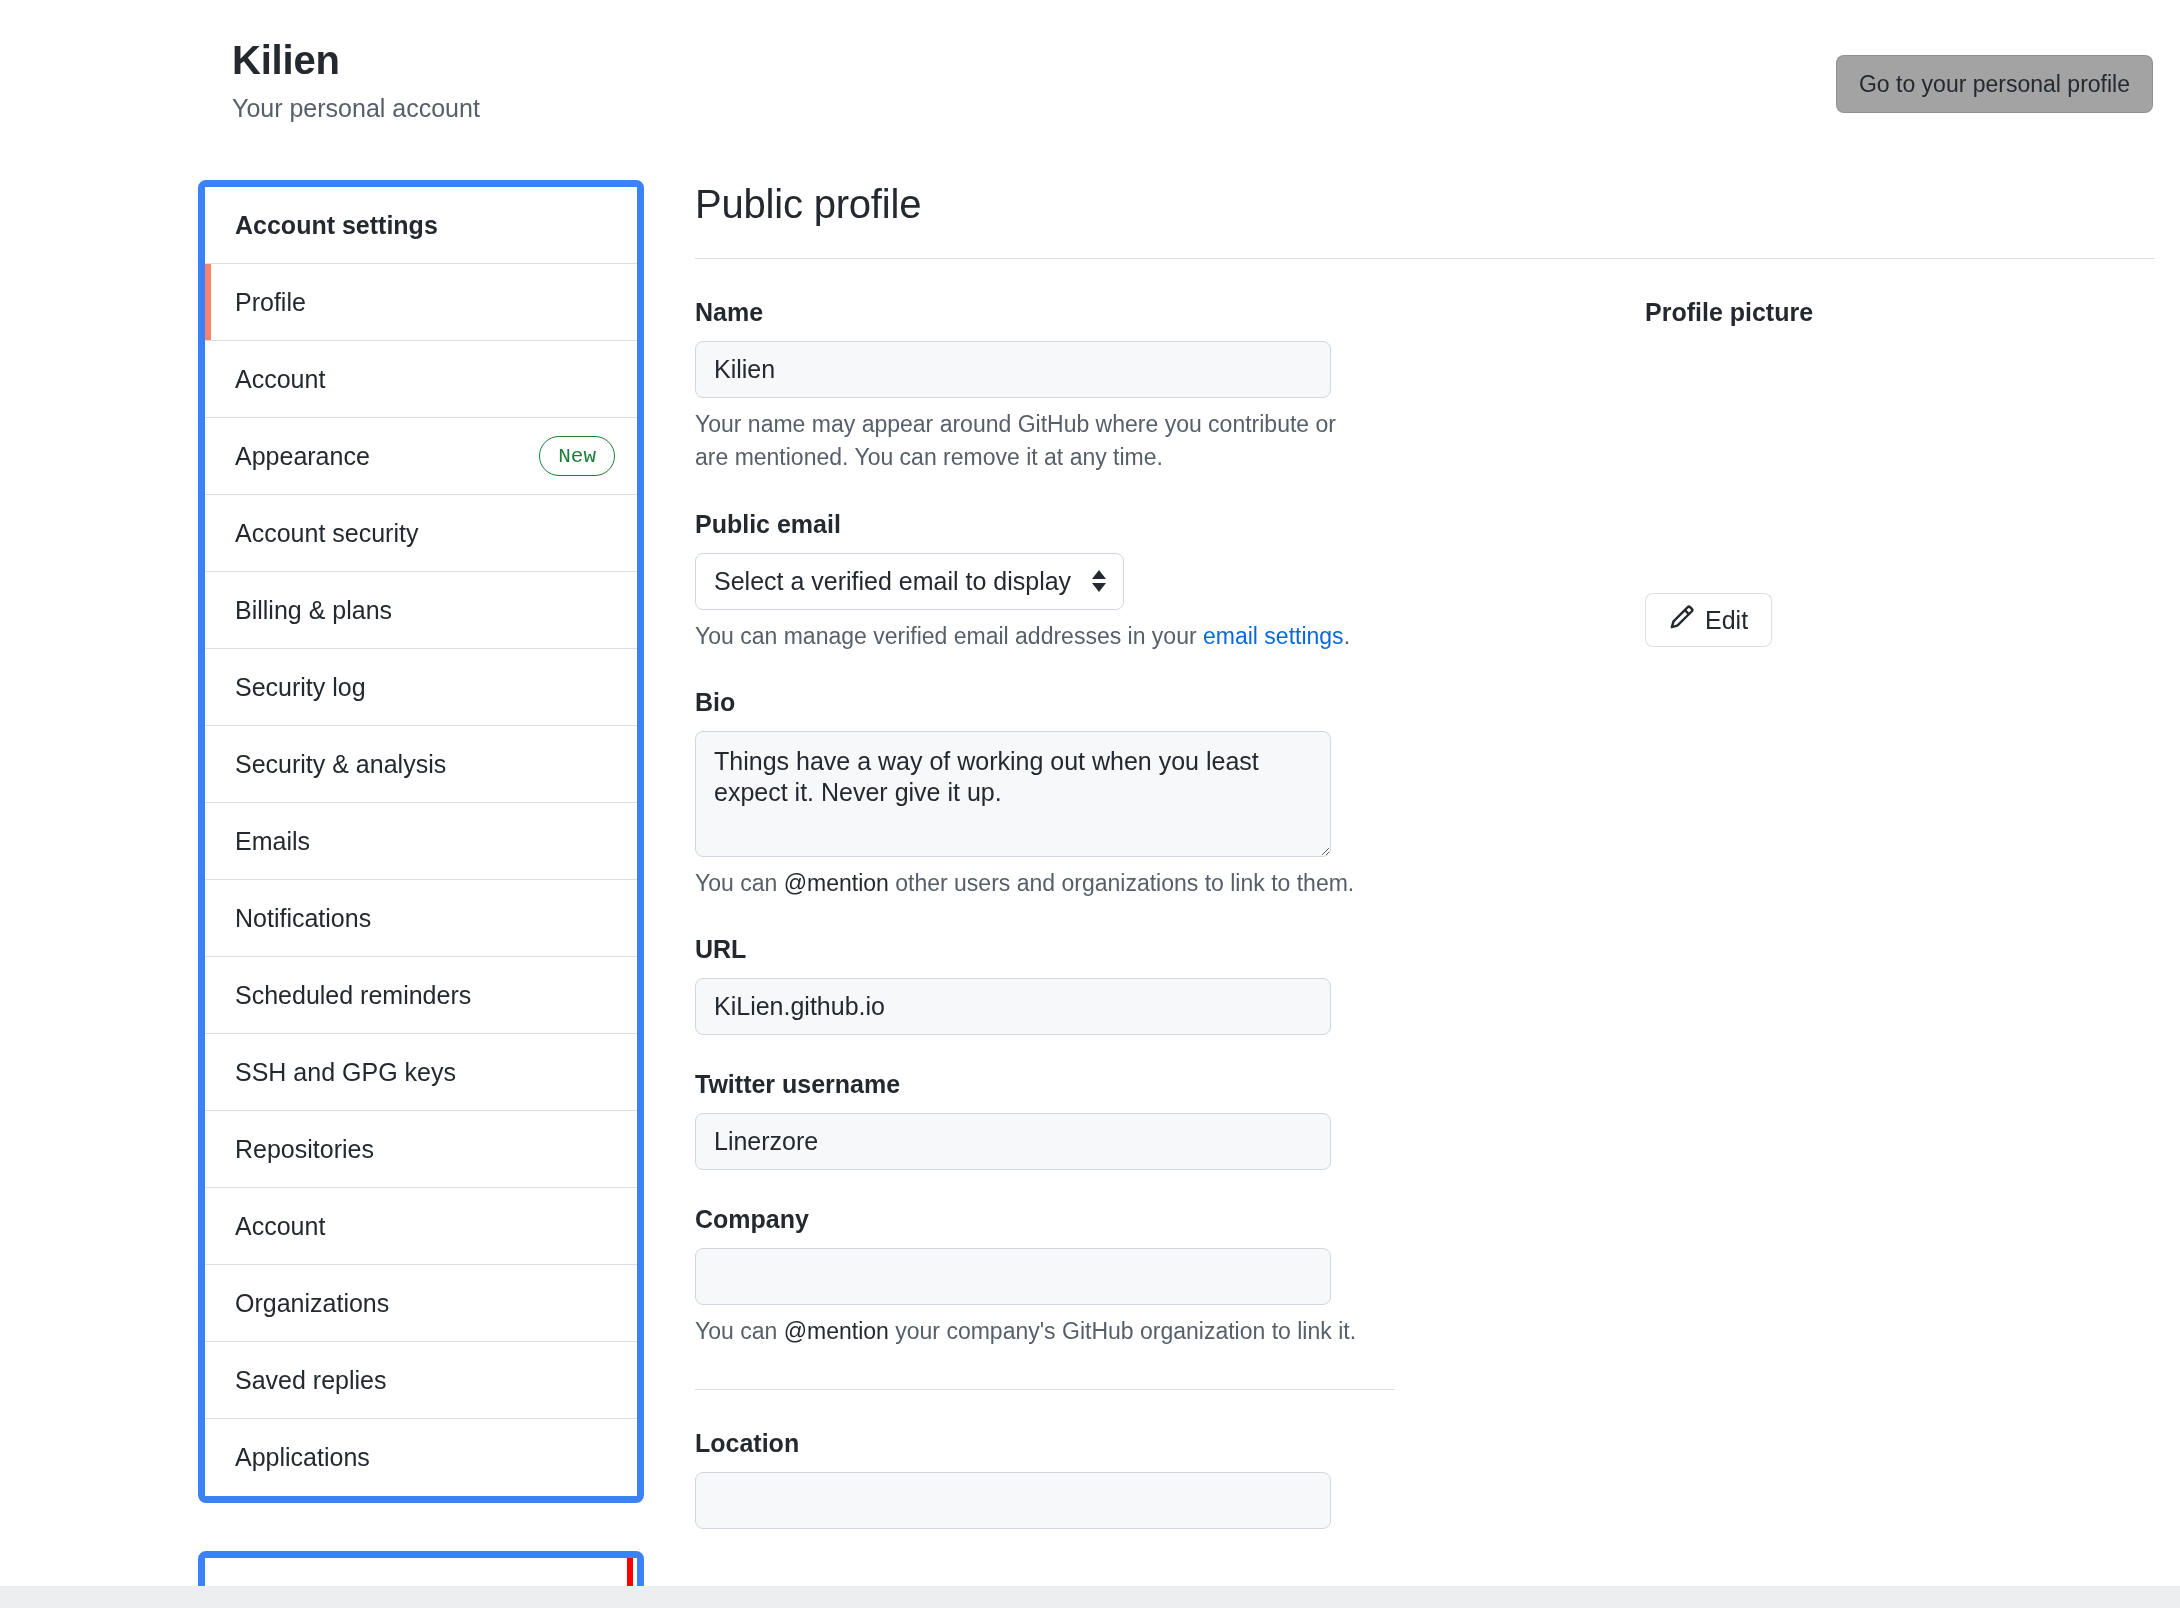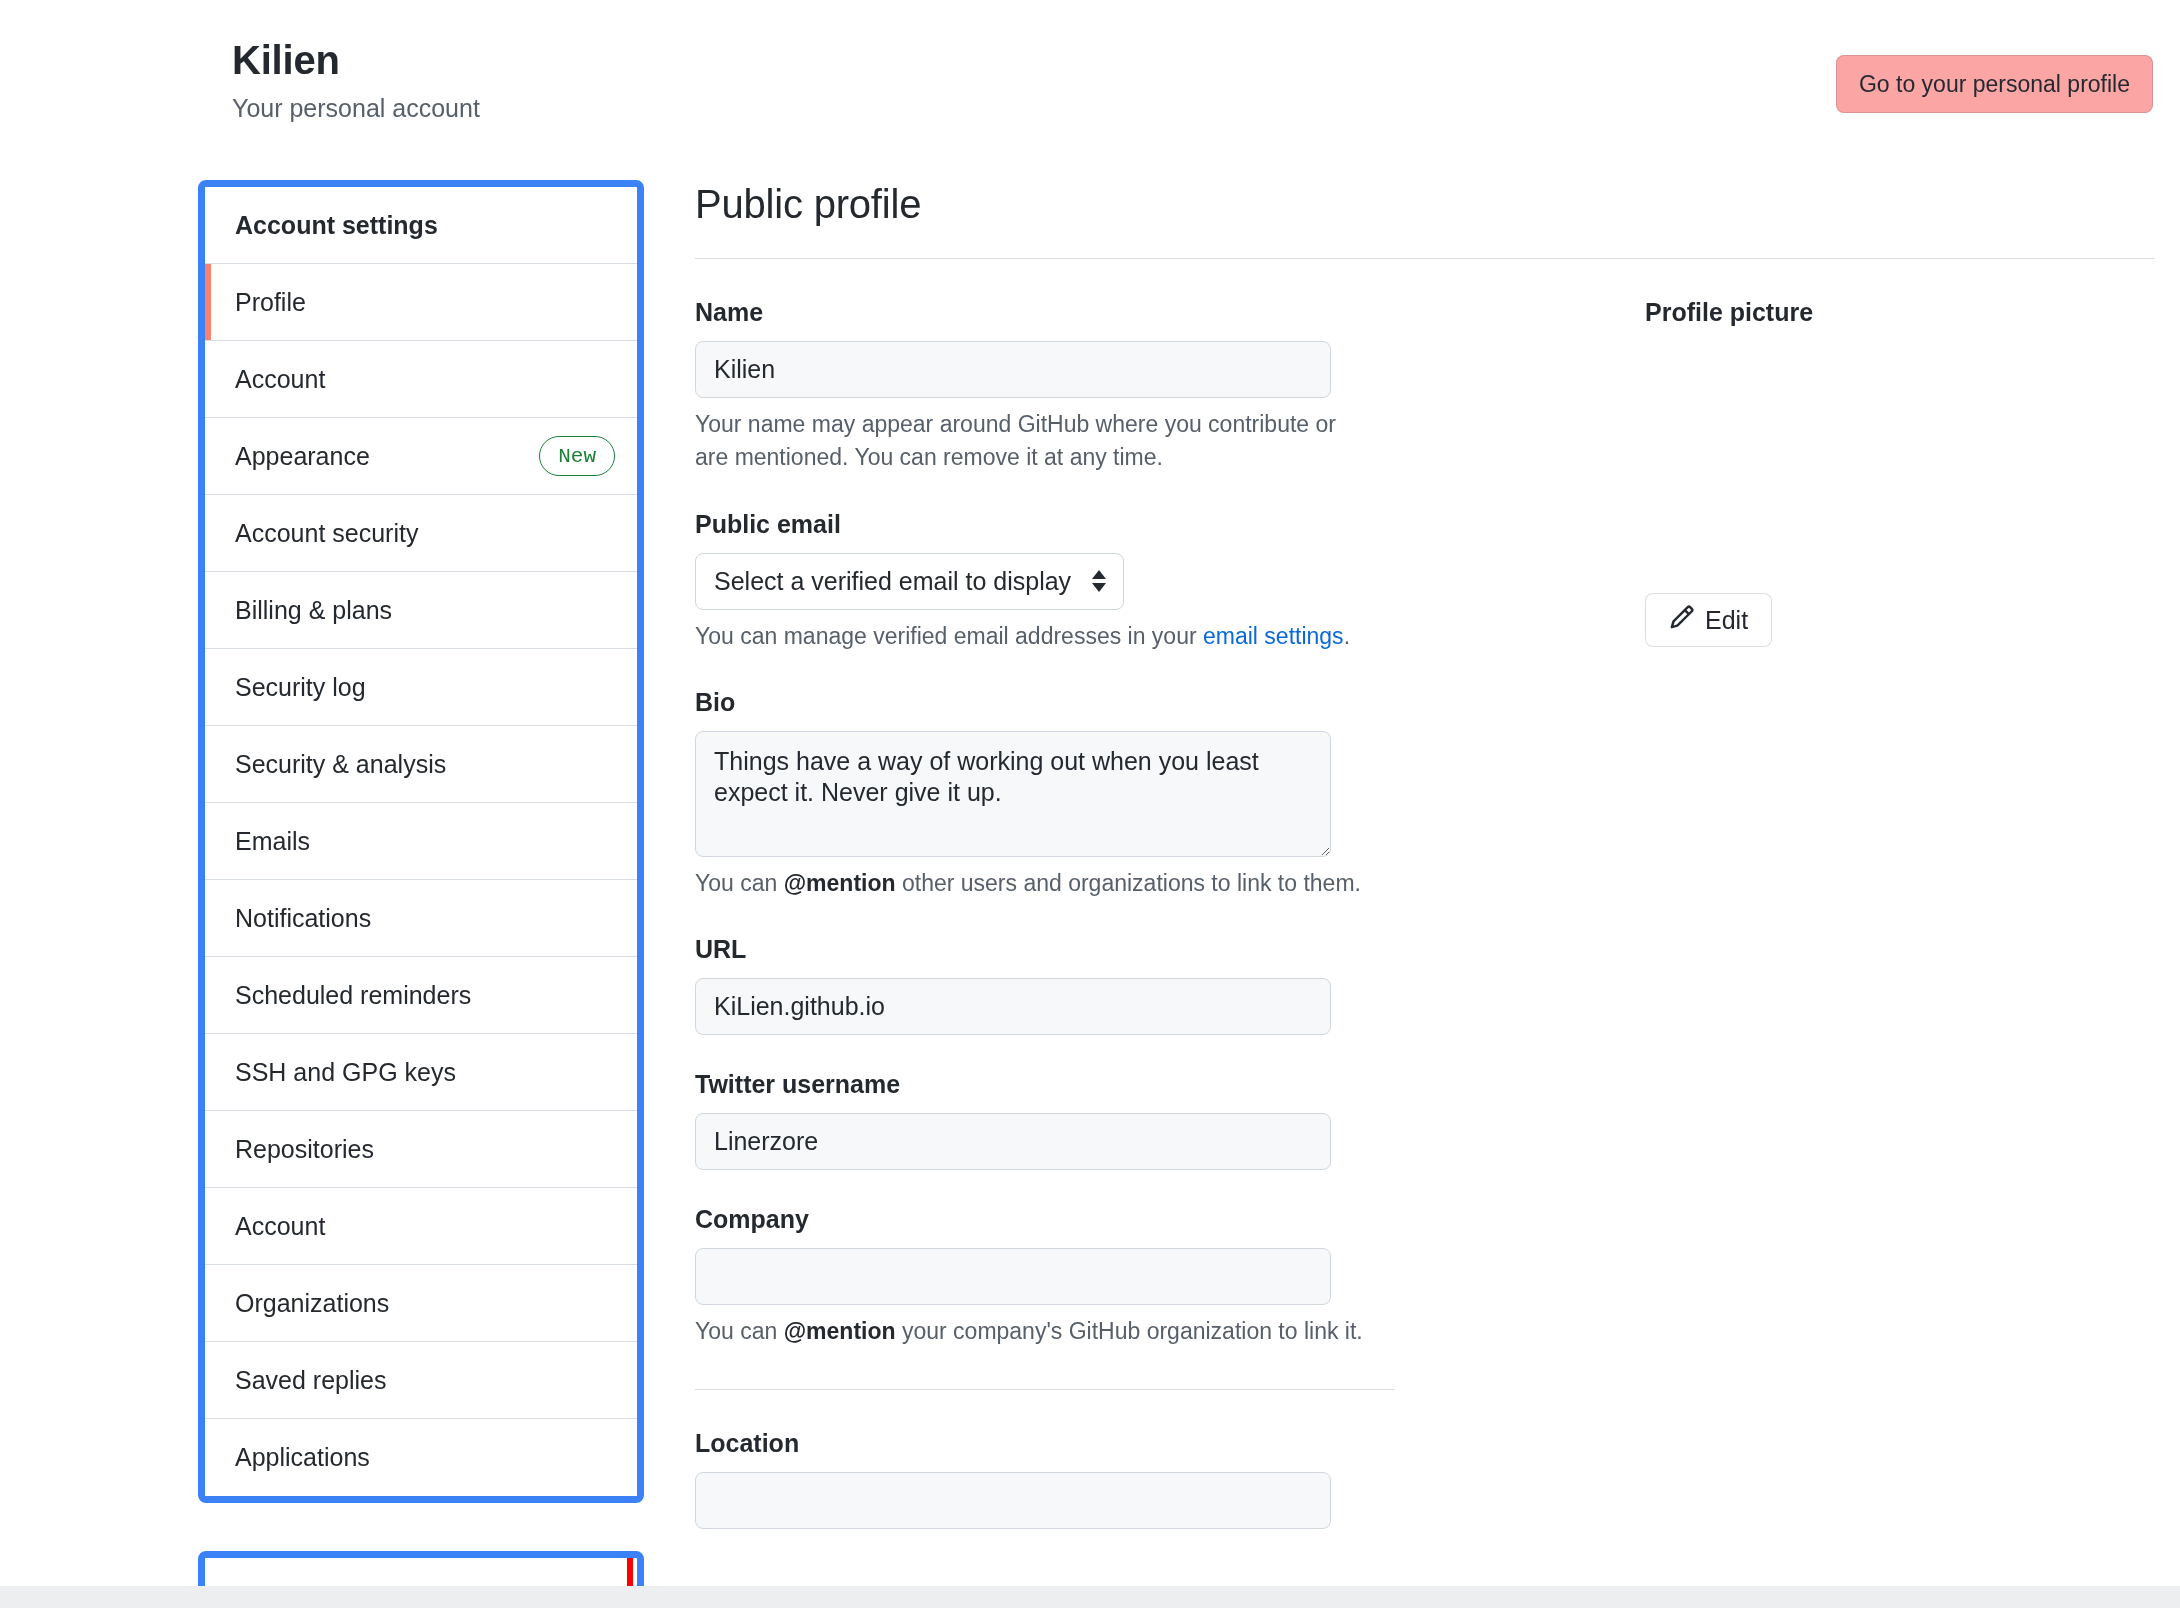--- a/index.html
+++ b/index.html
@@ -45,21 +45,21 @@
   }
   #goto-profile-btn {
     position: absolute;
     right: 27px; top: 55px;
     height: 58px;
     padding: 0 22px;
     display: flex;
     align-items: center;
     font-size: 23px;
     color: #24292f;
-    background: #fca5a5;
+    background: #a3a3a3;
     border: 1px solid rgba(27,31,36,0.15);
     border-radius: 8px;
     cursor: pointer;
     white-space: nowrap;
   }
 
   
   #sidebar {
     position: absolute;
     left: 198px; top: 180px;
@@ -194,21 +194,21 @@
     outline: none;
     resize: vertical;
   }
   .help-text {
     margin-top: 10px;
     font-size: 23px;
     line-height: 1.45;
     color: #57606a;
     max-width: 680px;
   }
-  .help-text b { font-weight: bold; color: #24292f; }
+  .help-text b { font-weight: normal; color: #24292f; }
   .help-link { color: #0969da; text-decoration: none; cursor: pointer; }
 
   .select-wrap {
     position: relative;
     display: inline-block;
     text-align: center;
   }
   .select-box {
     display: flex;
     align-items: center;

